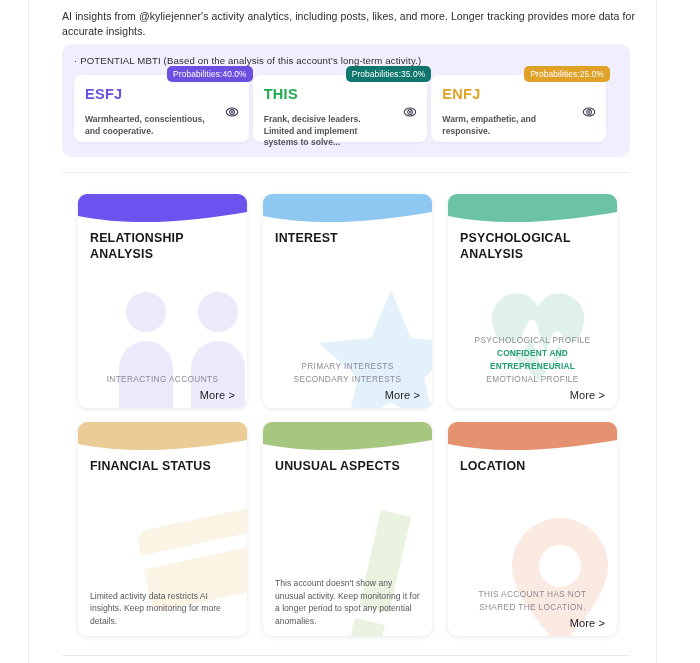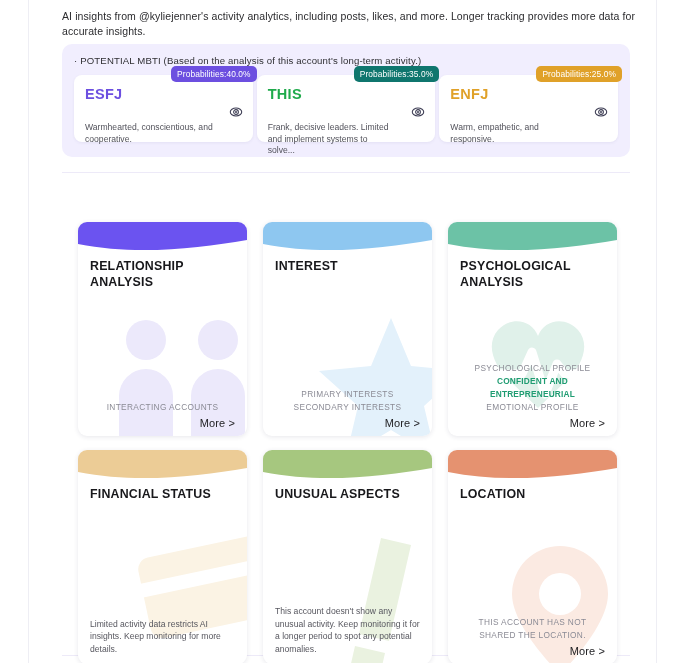--- a/index.html
+++ b/index.html
@@ -62,45 +62,46 @@
     left: 12px;
     top: 11px;
     font-size: 9.6px;
     color: #2f2f33;
     letter-spacing: .15px;
   }
   .mbti-cards {
     position: absolute;
     left: 12px;
     top: 31px;
-    right: 12px;
+    right: 24px;
     display: flex;
     gap: 4px;
   }
   .mbti-card {
     position: relative;
     flex: 1 1 0;
     background: #ffffff;
     border-radius: 8px;
     height: 67px;
     padding: 11px 11px 0 11px;
     box-shadow: 0 1px 3px rgba(60,50,120,.07);
   }
   .mbti-code {
     font-size: 14.5px;
     font-weight: 700;
     letter-spacing: .3px;
     line-height: 16px;
   }
   .mbti-desc {
-    margin-top: 20px;
+    margin-top: 12px;
     font-size: 8.6px;
     line-height: 11.5px;
     color: #52525b;
     width: 128px;
+    font-weight: bold;
   }
   .prob-badge {
     position: absolute;
     top: -9px;
     right: -4px;
     font-size: 8.4px;
     color: #ffffff;
     padding: 3px 6px 3px 6px;
     border-radius: 5px;
     white-space: nowrap;
@@ -129,21 +130,20 @@
 
   
   .card-grid {
     position: absolute;
     left: 49px;
     top: 194px;
     width: 540px;
     display: flex;
     flex-wrap: wrap;
     gap: 14px 16px;
-    margin-top: 28px;
   }
   .acard {
     position: relative;
     width: 169px;
     height: 214px;
     background: #ffffff;
     border-radius: 9px;
     box-shadow: 0 1px 5px rgba(40,40,70,.11);
     overflow: hidden;
   }

